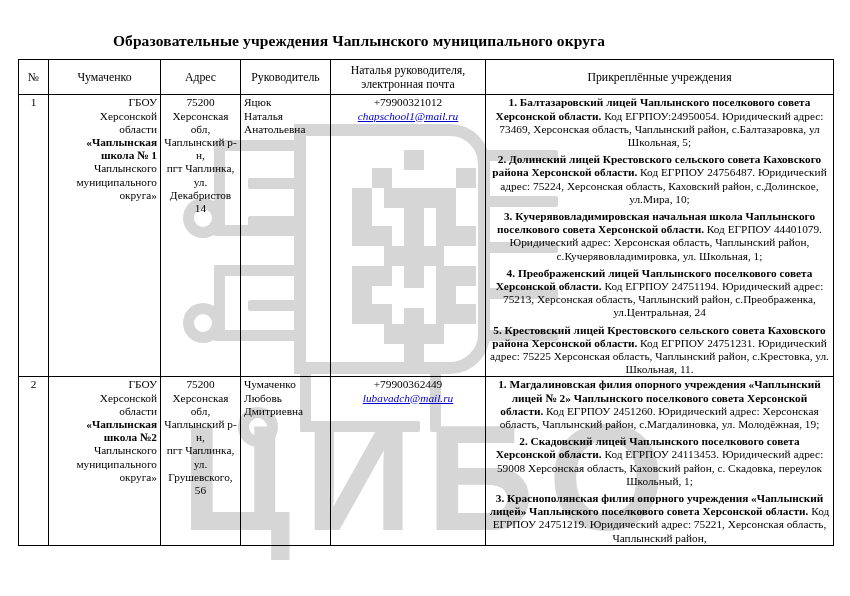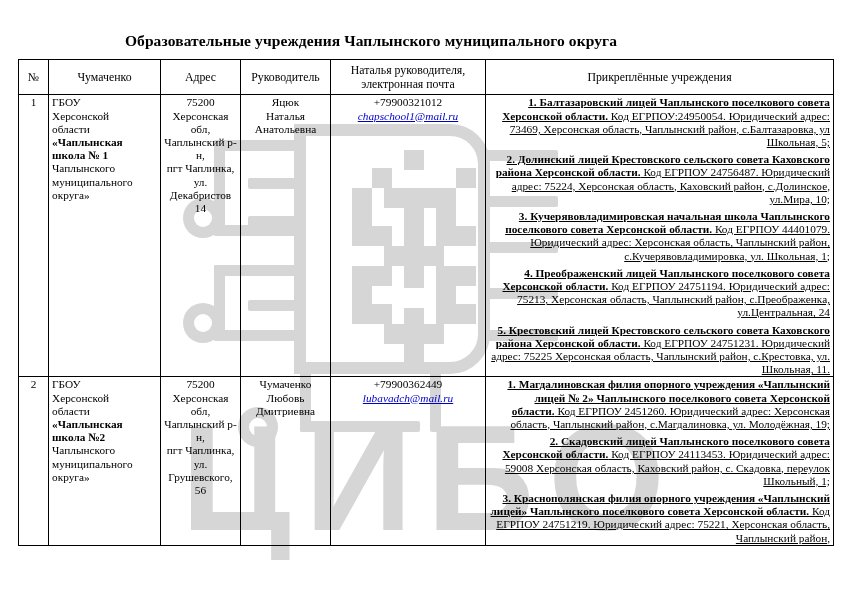--- a/index.html
+++ b/index.html
@@ -32,21 +32,21 @@
     position: absolute;
     left: 0;
     top: 0;
     width: 850px;
     height: 596px;
     z-index: 2;
   }
 
   #page-title {
     position: absolute;
-    left: 12px;
+    left: 0;
     top: 32px;
     width: 718px;
     text-align: center;
     font-size: 15.5px;
     font-weight: bold;
     letter-spacing: 0.1px;
   }
 
   #edu-table {
     position: absolute;
@@ -73,25 +73,25 @@
   }
 
   .col-num      { width: 30px; }
   .col-inst     { width: 112px; }
   .col-addr     { width: 80px; }
   .col-head     { width: 90px; }
   .col-phone    { width: 155px; }
   .col-attached { width: 348px; }
 
   .cell-num  { text-align: center; padding-top: 3px; }
-  .cell-inst { text-align: left; padding-top: 3px; line-height: 1.22; }
+  .cell-inst { text-align: right; padding-top: 3px; line-height: 1.22; }
   .cell-addr { text-align: center; padding-top: 3px; line-height: 1.22; }
-  .cell-head { text-align: center; padding-top: 3px; line-height: 1.22; }
+  .cell-head { padding-top: 3px; line-height: 1.22; }
   .cell-phone{ text-align: center;   padding-top: 3px; line-height: 1.22; }
-  .cell-att  { text-align: right;   padding-top: 2px; line-height: 1.255; text-decoration: underline; }
+  .cell-att  { text-align: center;   padding-top: 2px; line-height: 1.255; }
 
   .bold { font-weight: bold; }
 
   .mail-link {
     color: #0000cc;
     text-decoration: underline;
     display: inline-block;
     font-style: italic;
   }
 

